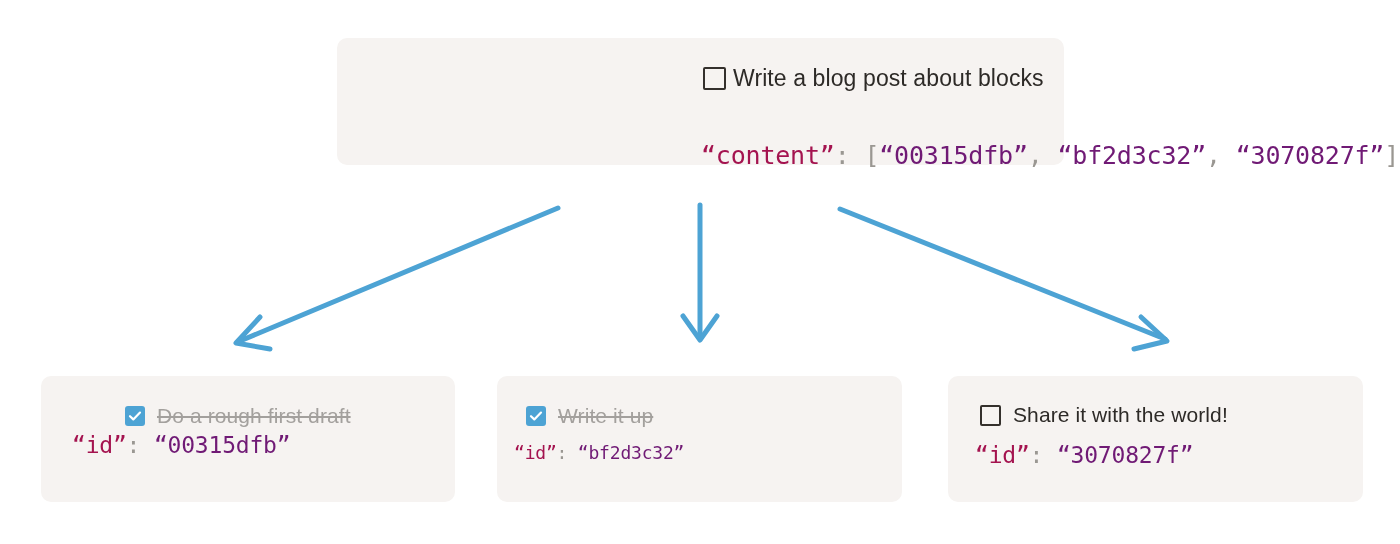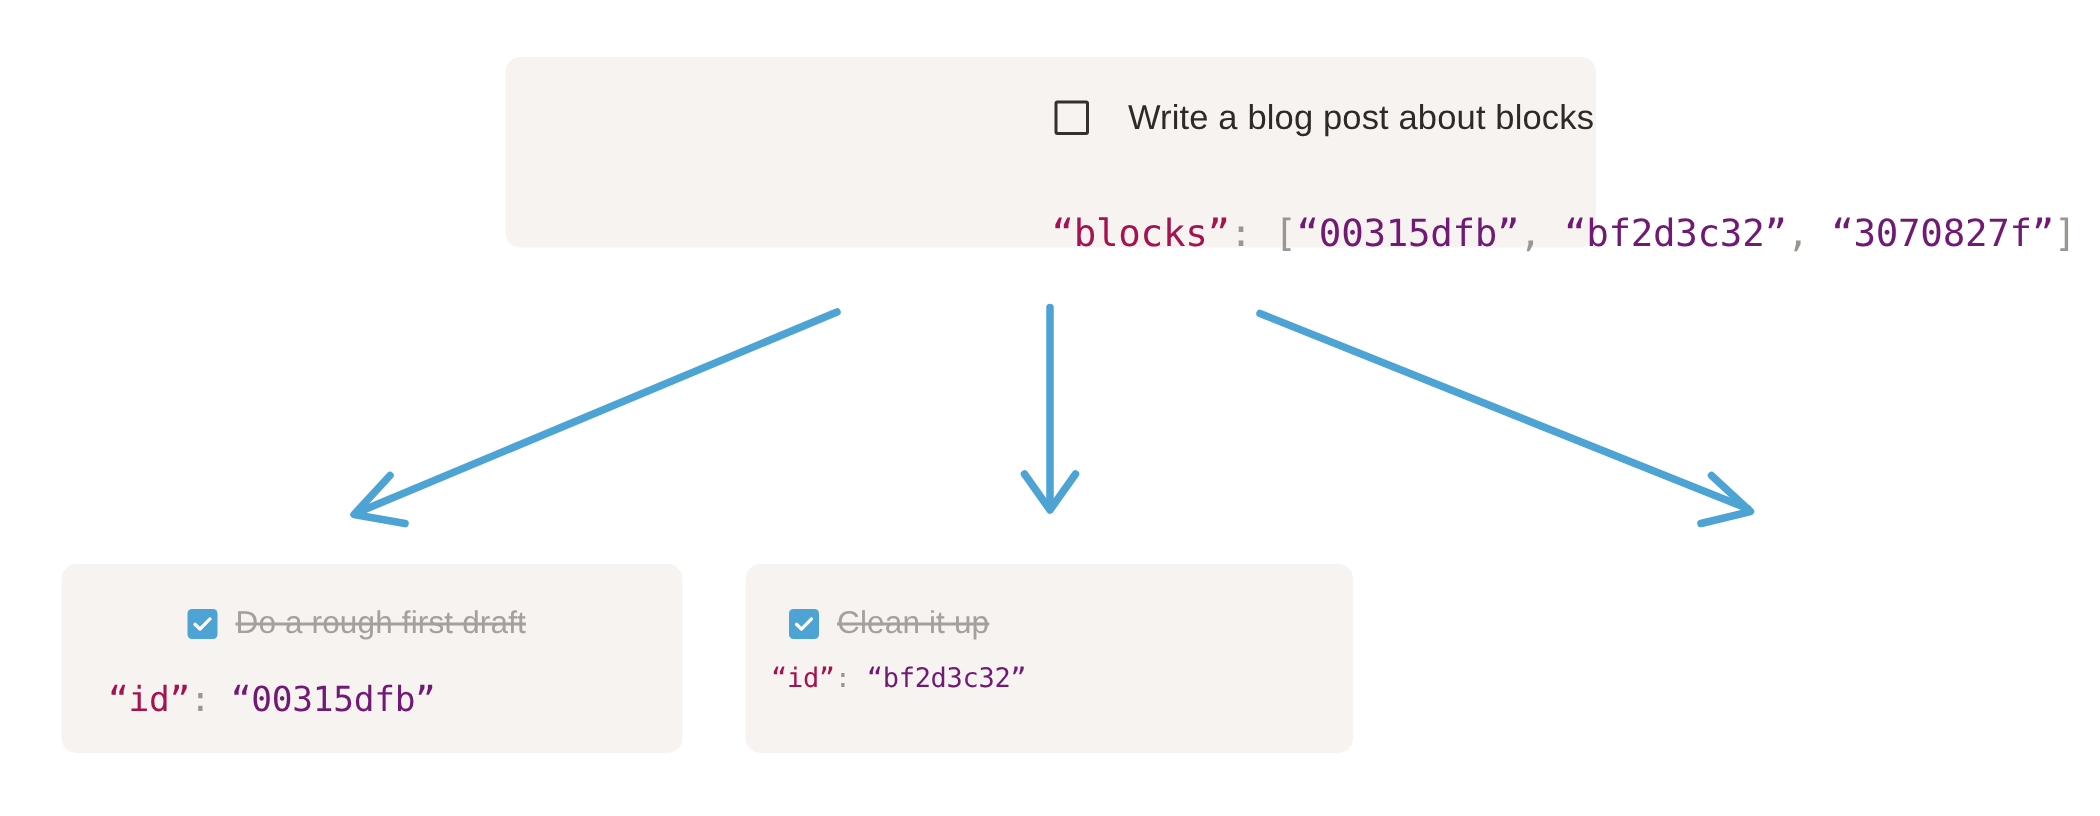--- a/index.html
+++ b/index.html
@@ -86,21 +86,21 @@
     background: #4da3d4;
     border-radius: 3px;
   }
   .checkbox.checked svg {
     position: absolute;
     left: 2px;
     top: 2px;
   }
 
   .task-label {
-    margin-left: 26px;
+    margin-left: 7px;
     font-size: 23px;
     color: #2d2a27;
     letter-spacing: 0.1px;
     white-space: nowrap;
     font-family: "Liberation Sans", sans-serif;
   }
   .card-child .task-label {
     font-size: 21px;
     margin-left: 12px;
   }
@@ -112,21 +112,21 @@
 
   
   .code-line {
     position: absolute;
     font-family: "DejaVu Sans Mono", monospace;
     font-size: 25px;
     white-space: nowrap;
     letter-spacing: -0.2px;
   }
   .card-parent .code-line { left: 364px; top: 103px; font-size: 25px; }
-  .card-child-1 .code-line { left: 31px; top: 78px; font-size: 23px; }
+  .card-child-1 .code-line { left: 31px; top: 56px; font-size: 23px; }
   .card-child-2 .code-line { left: 17px; top: 66px; font-size: 18px; }
   .card-child-3 .code-line { left: 27px; top: 66px; font-size: 23px; }
 
   .tok-key   { color: #a4134f; }
   .tok-punct { color: #9a9792; }
   .tok-str   { color: #701a75; }
 </style>
 </head>
 <body>
 
@@ -153,21 +153,21 @@
   </svg>
 
   <div class="card card-parent">
 
     <div class="task-row">
       <span class="checkbox unchecked"></span>
       <span class="task-label">Write a blog post about blocks</span>
     </div>
 
     <div class="code-line">
-      <span class="tok-key">“blocks”</span><span class="tok-punct">:</span><span class="tok-punct">&nbsp;</span><span class="tok-punct">[</span><span class="tok-str">“00315dfb”</span><span class="tok-punct">, </span><span class="tok-str">“bf2d3c32”</span><span class="tok-punct">, </span><span class="tok-str">“3070827f”</span><span class="tok-punct">]</span>
+      <span class="tok-key">“content”</span><span class="tok-punct">:</span><span class="tok-punct">&nbsp;</span><span class="tok-punct">[</span><span class="tok-str">“00315dfb”</span><span class="tok-punct">, </span><span class="tok-str">“bf2d3c32”</span><span class="tok-punct">, </span><span class="tok-str">“3070827f”</span><span class="tok-punct">]</span>
     </div>
   </div>
 
   <div class="card card-child card-child-1">
 
     <div class="task-row">
       <span class="checkbox checked">
         <svg width="16" height="16" viewBox="0 0 16 16">
           <polyline points="3,8.2 6.3,11.4 13,4.6" fill="none" stroke="#ffffff" stroke-width="2.2" stroke-linecap="round" stroke-linejoin="round"></polyline>
         </svg>
@@ -181,22 +181,33 @@
   </div>
 
   <div class="card card-child card-child-2">
 
     <div class="task-row">
       <span class="checkbox checked">
         <svg width="16" height="16" viewBox="0 0 16 16">
           <polyline points="3,8.2 6.3,11.4 13,4.6" fill="none" stroke="#ffffff" stroke-width="2.2" stroke-linecap="round" stroke-linejoin="round"></polyline>
         </svg>
       </span>
-      <span class="task-label done">Clean it up</span>
+      <span class="task-label done">Write it up</span>
     </div>
 
     <div class="code-line">
       <span class="tok-key">“id”</span><span class="tok-punct">:</span><span class="tok-punct">&nbsp;</span><span class="tok-str">“bf2d3c32”</span>
     </div>
   </div>
 
+  <div class="card card-child card-child-3">
+
+    <div class="task-row">
+      <span class="checkbox unchecked"></span>
+      <span class="task-label">Share it with the world!</span>
+    </div>
+
+    <div class="code-line">
+      <span class="tok-key">“id”</span><span class="tok-punct">:</span><span class="tok-punct">&nbsp;</span><span class="tok-str">“3070827f”</span>
+    </div>
+  </div>
 
 </div>
 
 </body></html>

